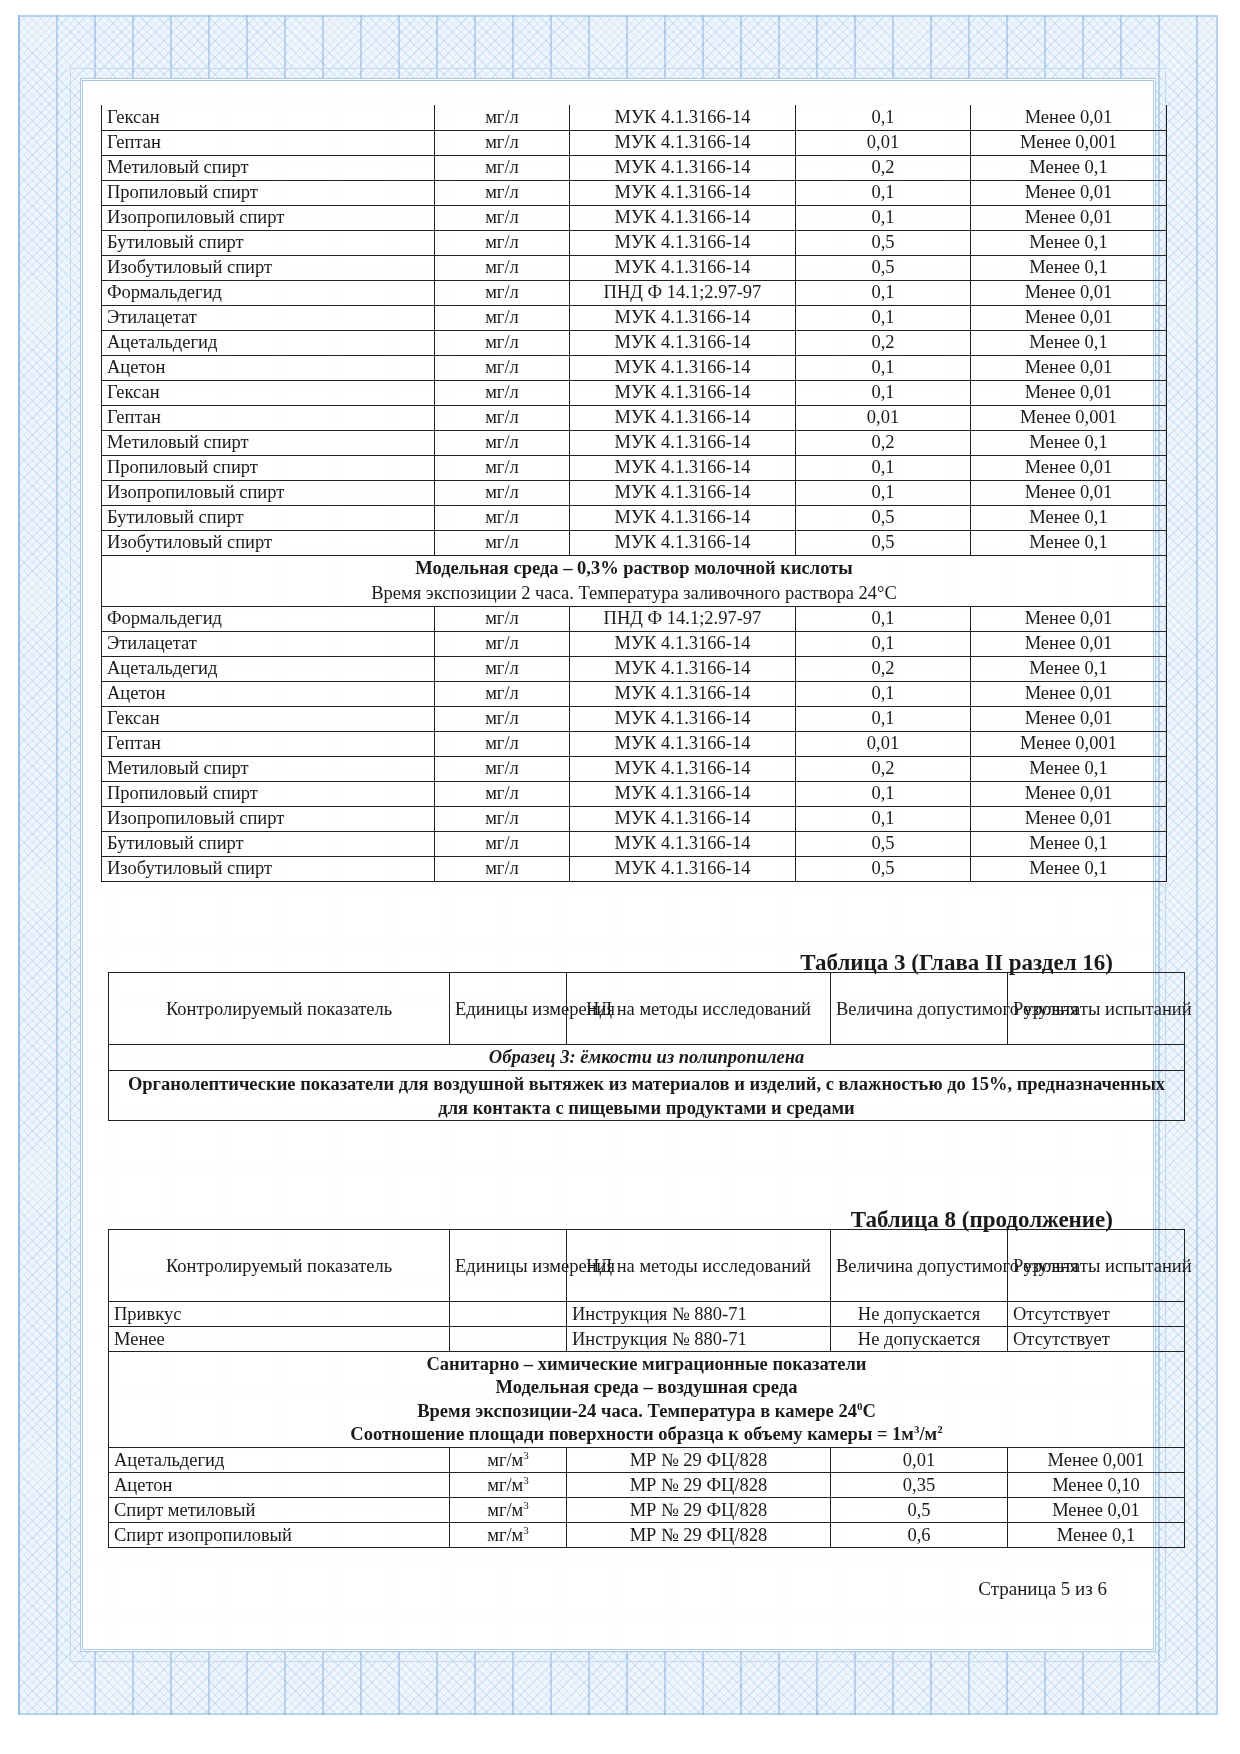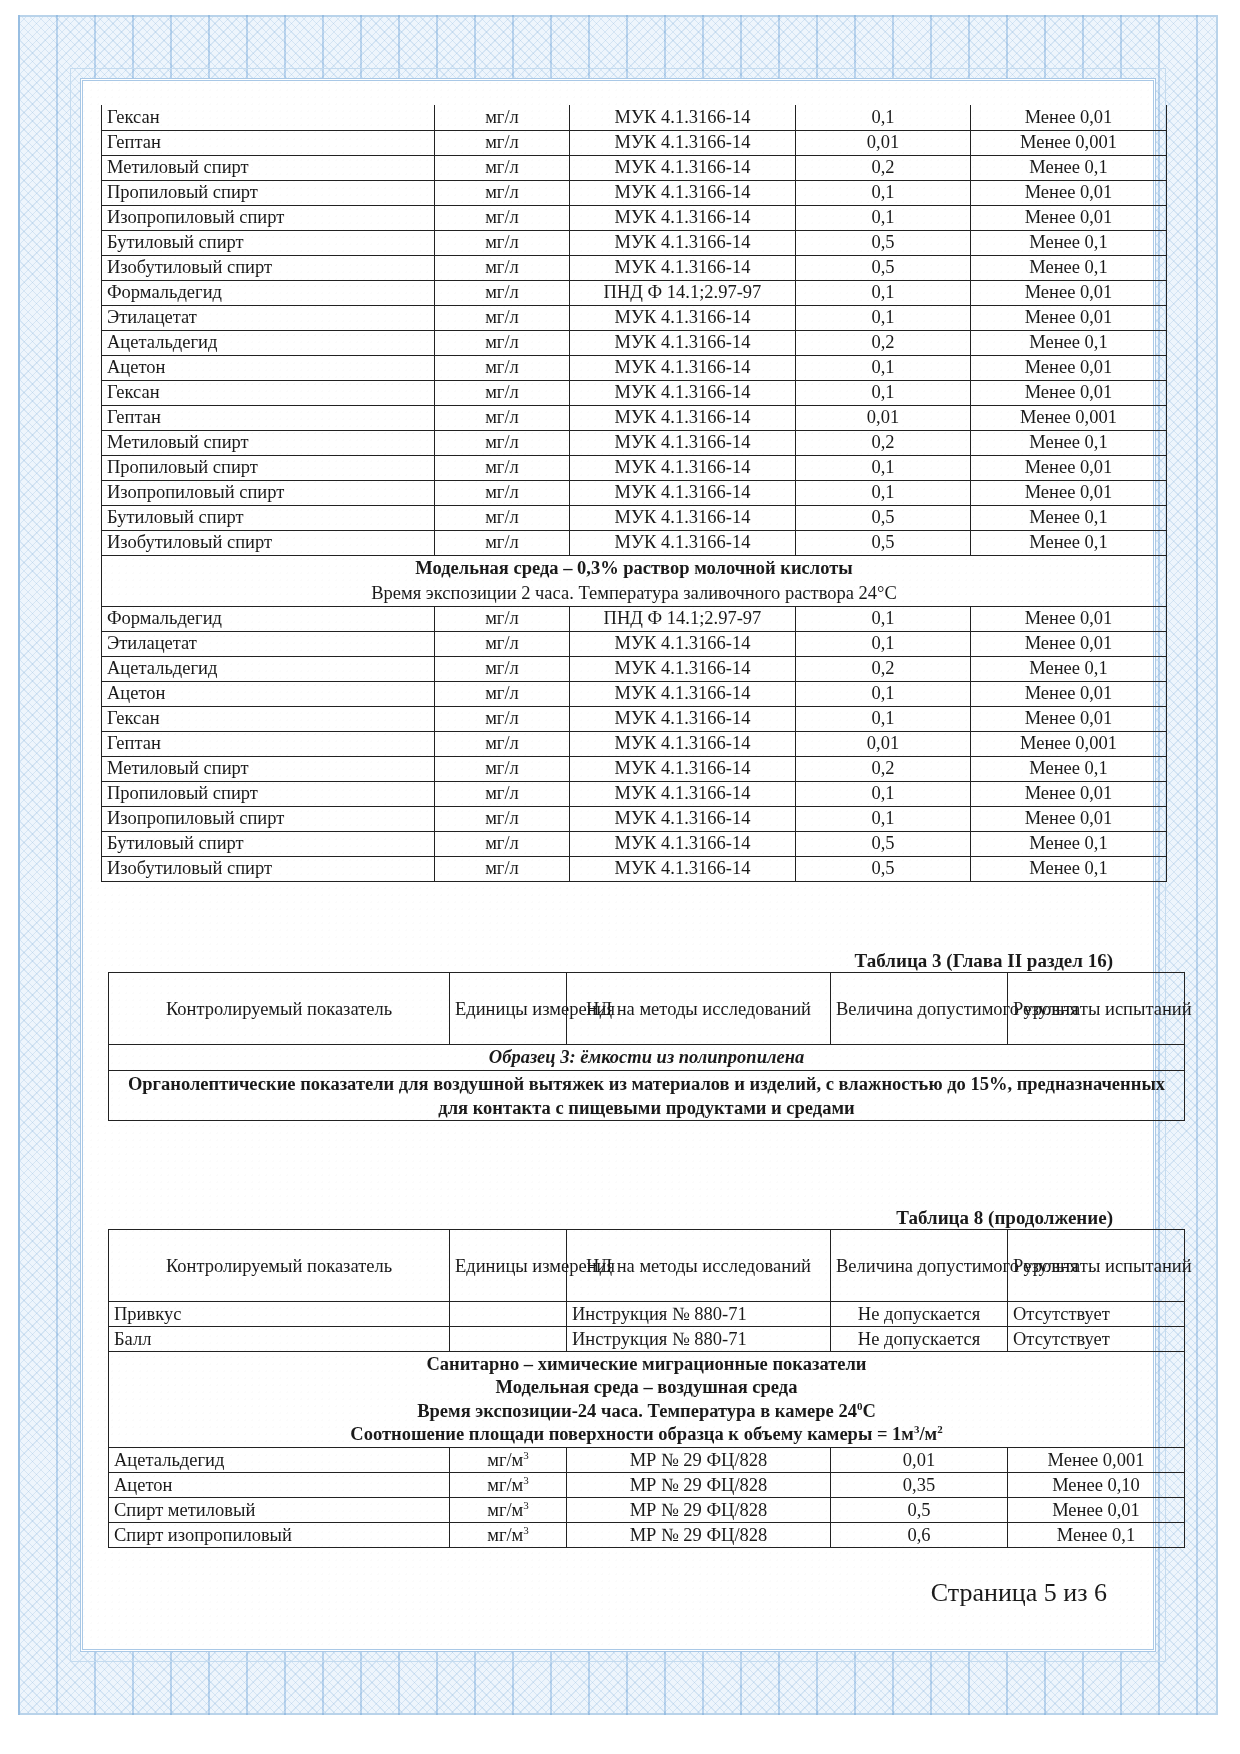--- a/index.html
+++ b/index.html
@@ -63,25 +63,25 @@
   #t1 { left: 101px; top: 105px; width: 1065px; }
   #t1 tr:first-child td { border-top: none; }
 
   #t3a { left: 108px; top: 972px; width: 1076px; }
   #t3b { left: 108px; top: 1229px; width: 1076px; }
   #t3b tr:last-child td { border-bottom: 1.5px solid #222; }
 
   .thead td { text-align: center; vertical-align: top; line-height: 24px; height: 71px; padding-top: 0; white-space: normal; }
 
   .caption {
-    position: absolute; font-weight: bold; font-size: 19px; white-space: nowrap;
+    position: absolute; font-weight: bold; font-size: 23px; white-space: nowrap;
   }
   #cap1 { right: 127px; top: 950px; }
   #cap2 { right: 127px; top: 1207px; }
-  .page-num { position: absolute; right: 133px; top: 1578px; font-size: 26px; }
+  .page-num { position: absolute; right: 133px; top: 1578px; font-size: 19px; }
   sup { font-size: 11px; vertical-align: 7px; line-height: 0; }
 </style>
 </head>
 <body>
 
 <div class="frame-outer"></div>
 <div class="frame-band-pattern"></div>
 <div class="frame-inner-line"></div>
 <div class="frame-inner"></div>
 <div class="paper-noise"></div>
@@ -351,21 +351,21 @@
       <td>Результаты испытаний</td>
     </tr>
     <tr class="r25">
       <td class="l">Привкус</td>
       <td class="c"></td>
       <td class="l">Инструкция № 880-71</td>
       <td class="c">Не допускается</td>
       <td class="l">Отсутствует</td>
     </tr>
     <tr class="r25">
-      <td class="l">Балл</td>
+      <td class="l">Менее</td>
       <td class="c"></td>
       <td class="l">Инструкция № 880-71</td>
       <td class="c">Не допускается</td>
       <td class="l">Отсутствует</td>
     </tr>
     <tr class="section-head">
       <td colspan="5" class="b" style="height:95px; line-height:23.5px;">
         <div>Санитарно – химические миграционные показатели</div>
         <div>Модельная среда – воздушная среда</div>
         <div><span>Время экспозиции-24 часа. Температура в камере 24</span><sup>0</sup><span>С</span></div>

